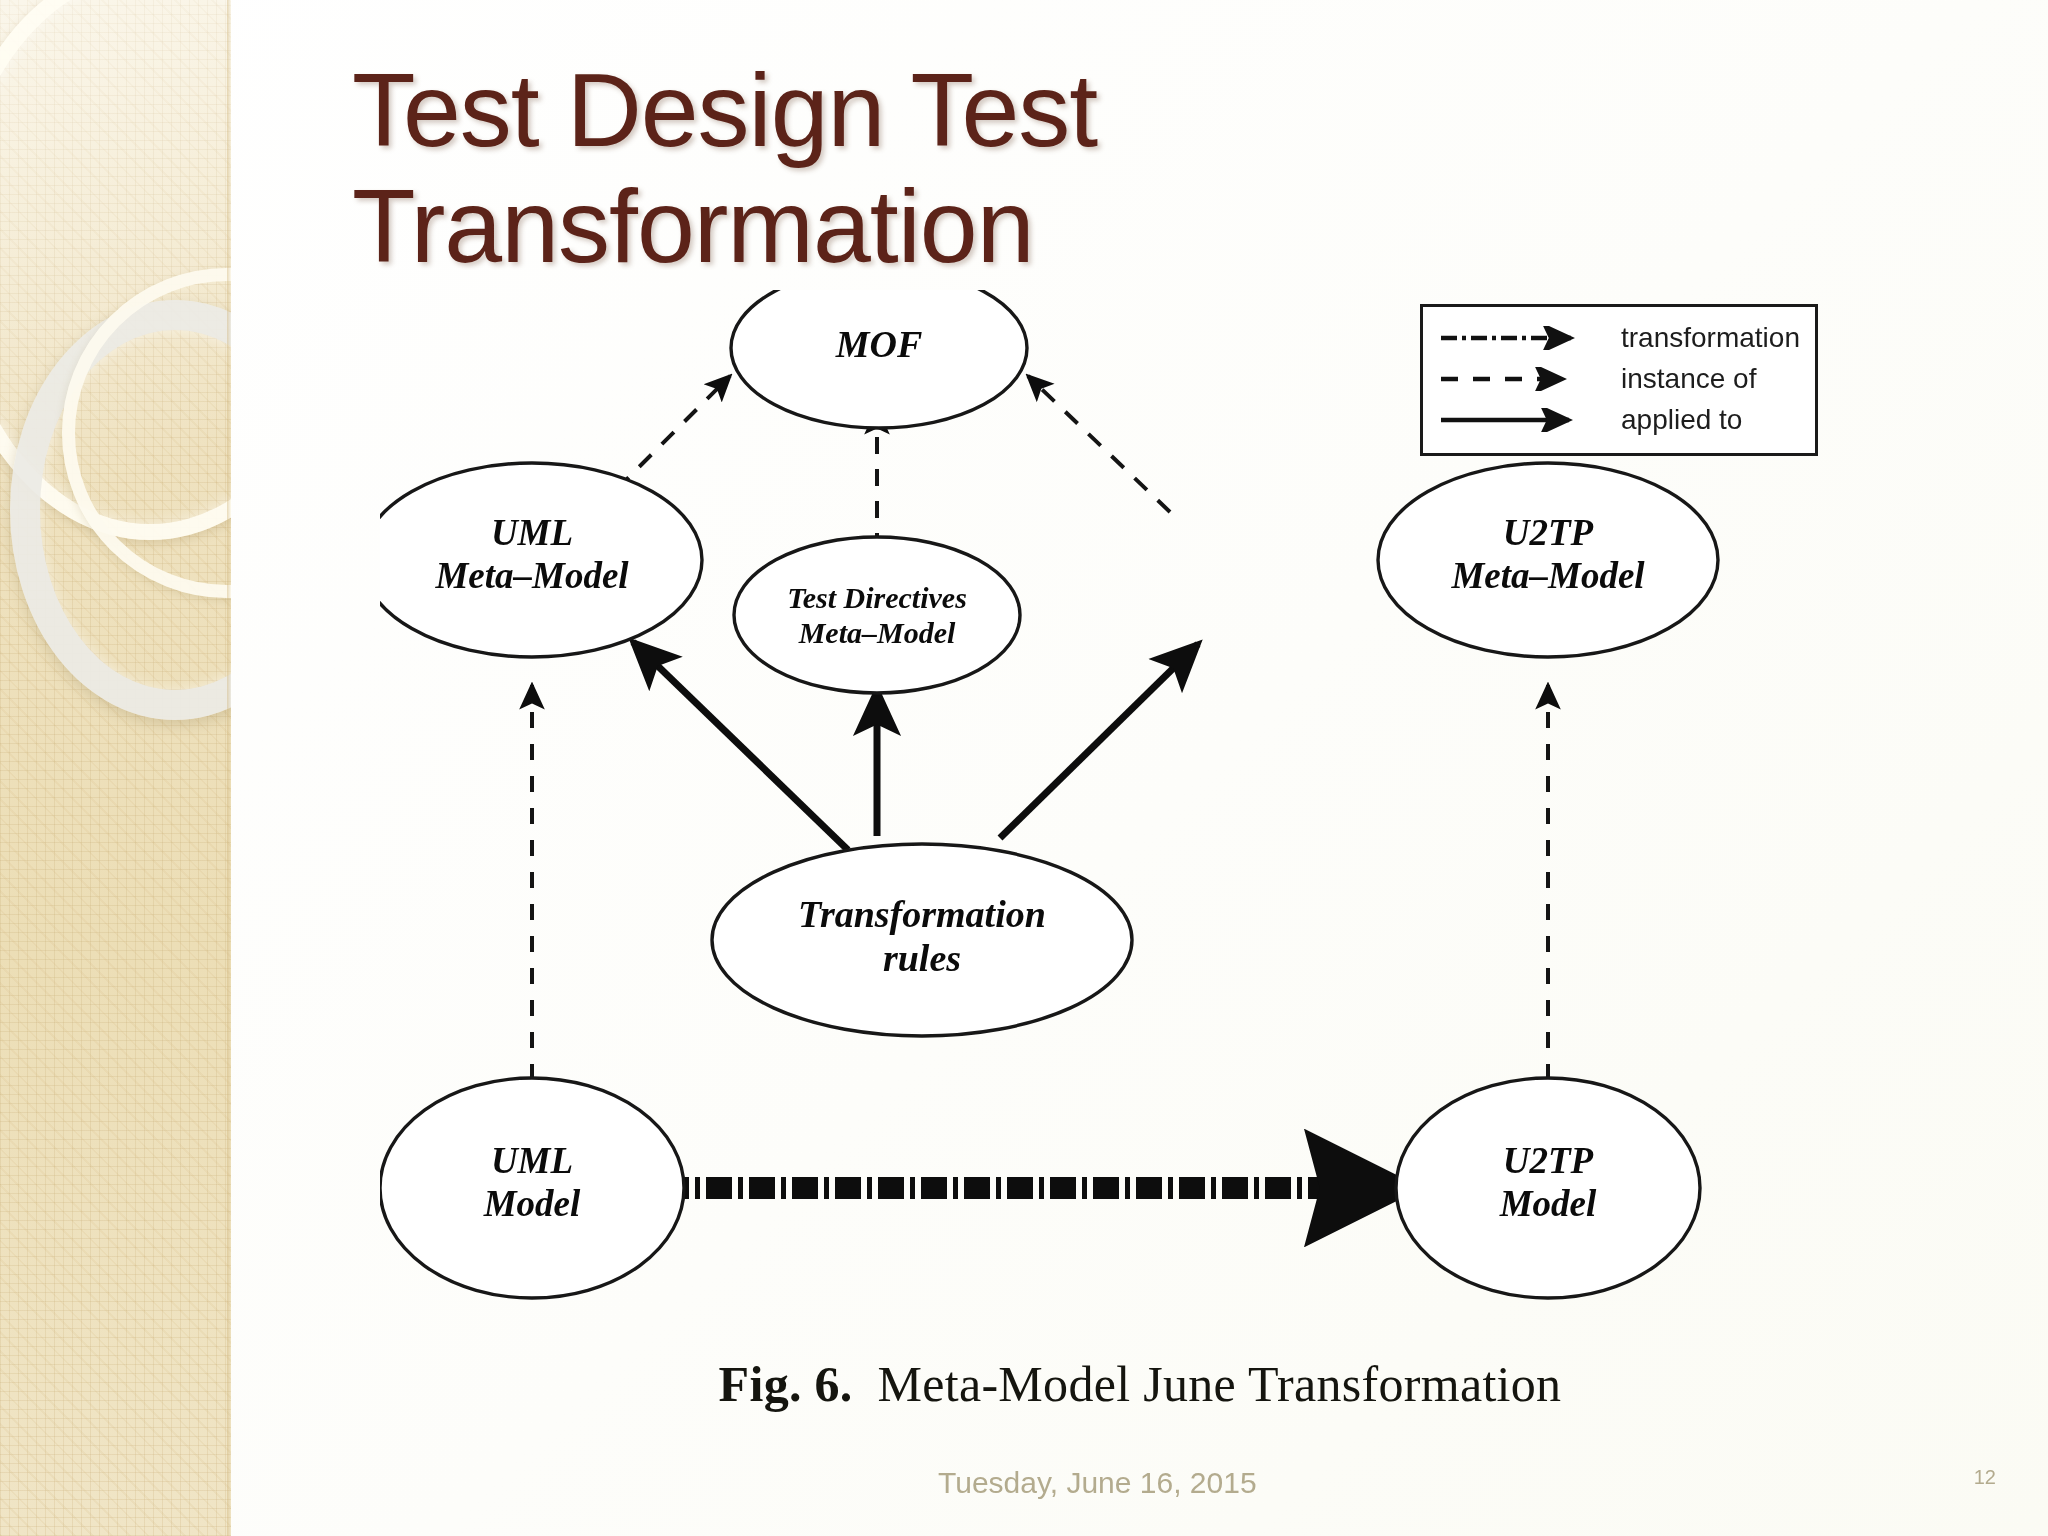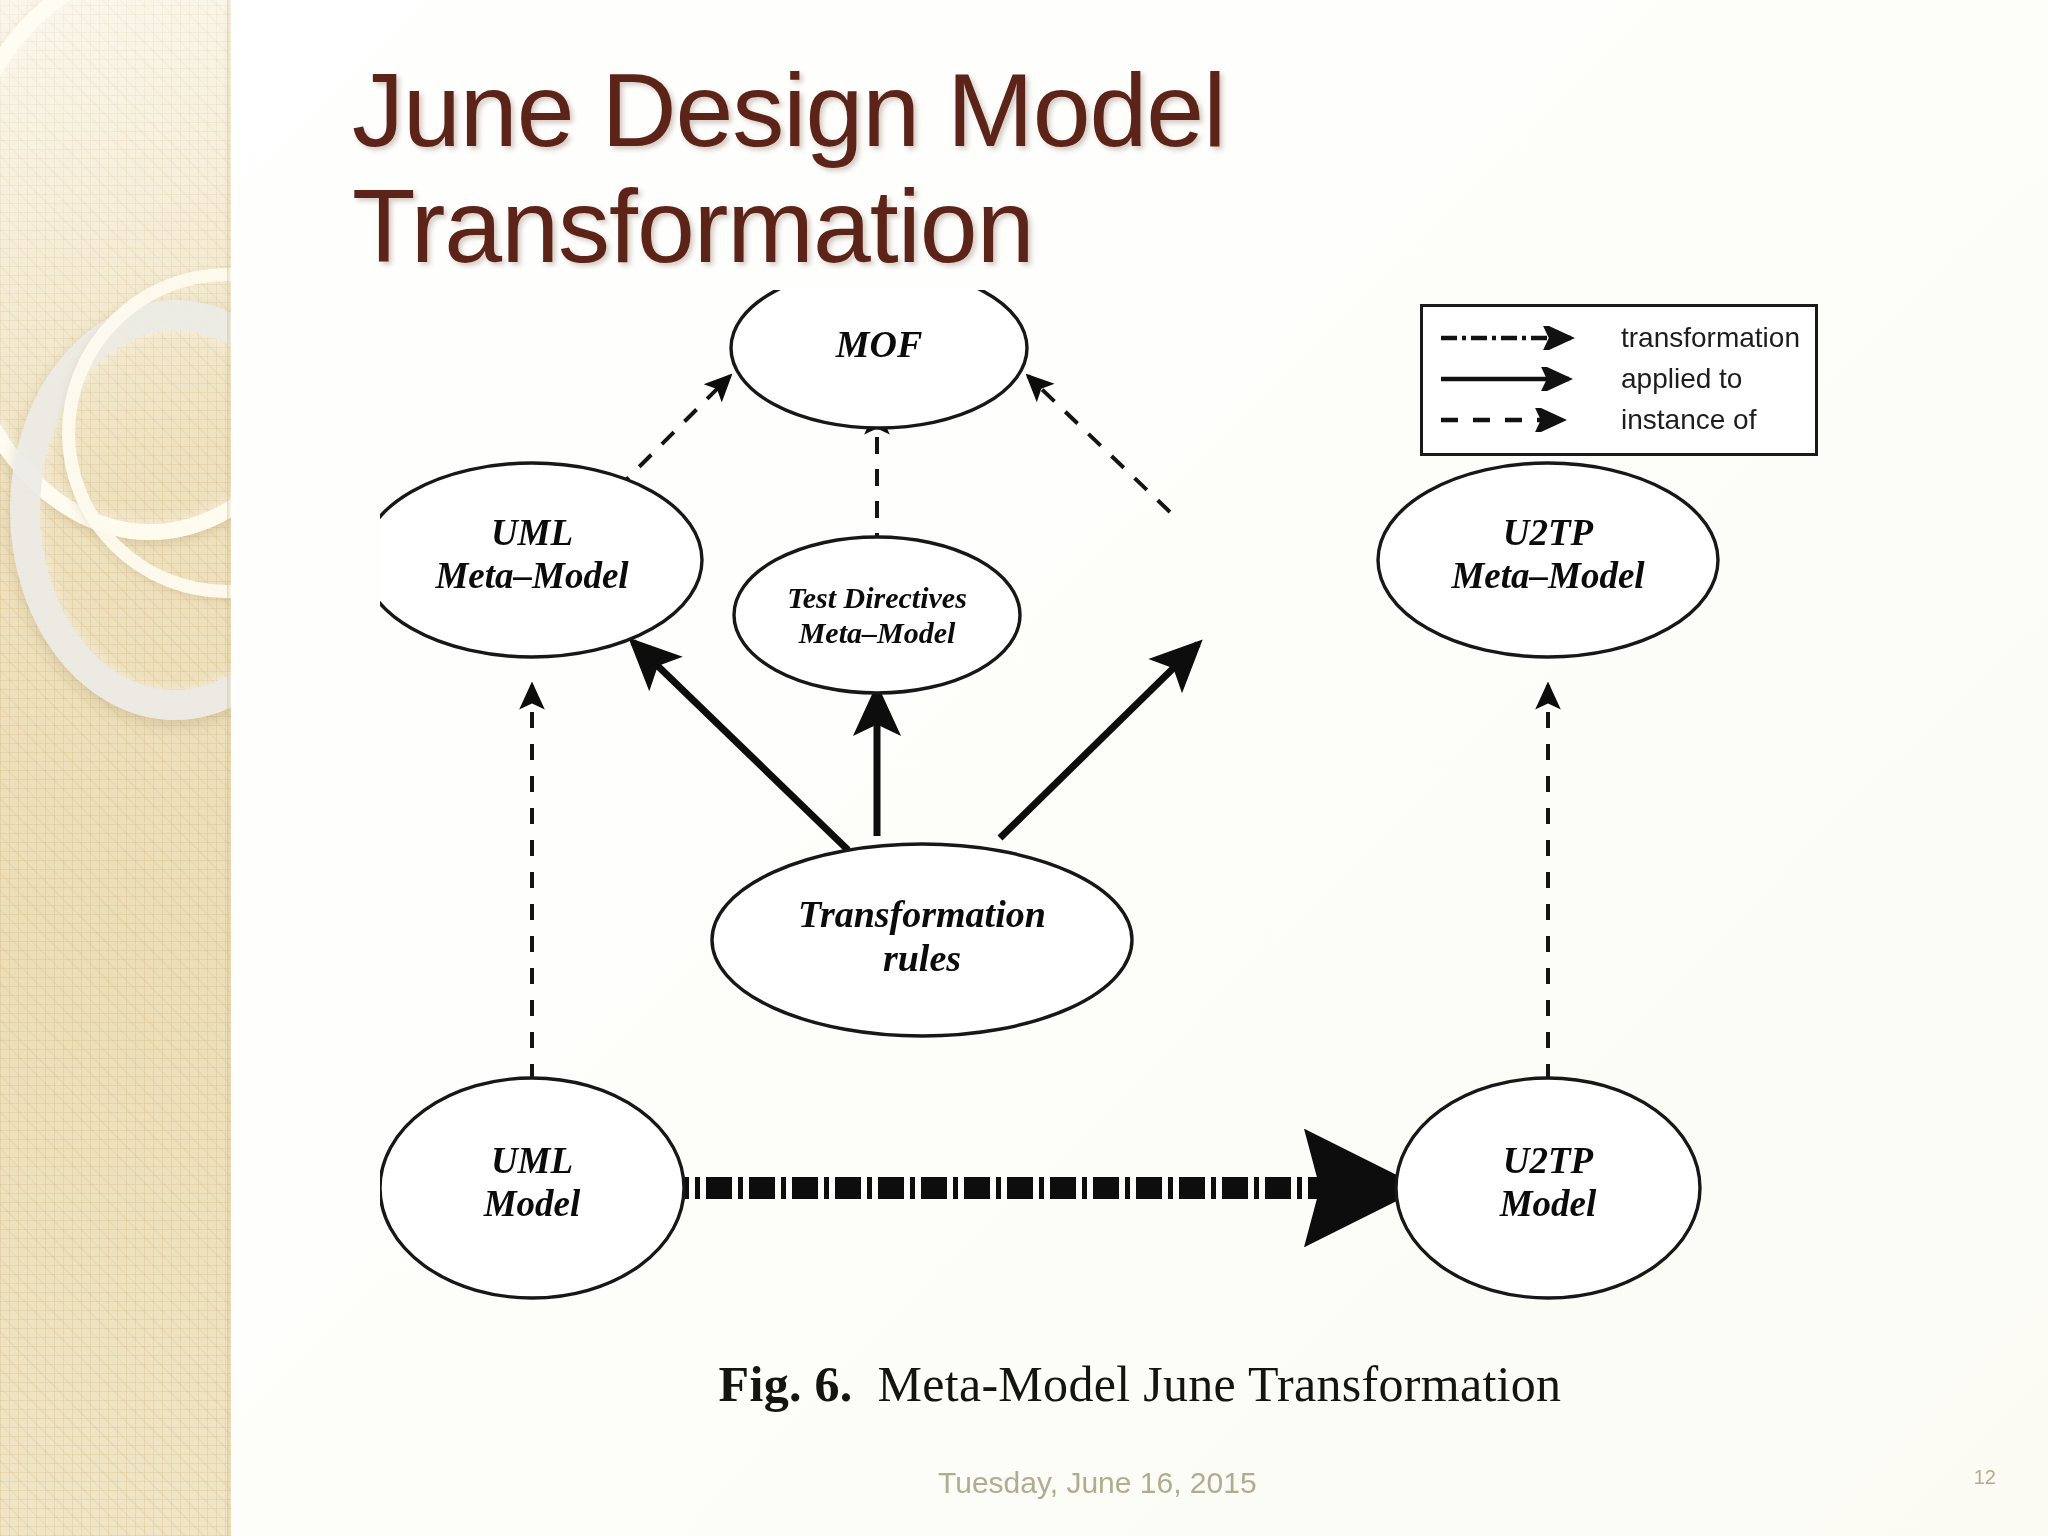--- a/index.html
+++ b/index.html
@@ -174,21 +174,21 @@
   <div id="sidebar">
     <div class="tex"></div>
     <div class="topwash"></div>
     <div id="ringA"></div>
     <div id="ringB"></div>
     <div id="ringC"></div>
     <div class="edge"></div>
   </div>
 
   <div id="titleWrap">
-    <div id="title">June Design Model
+    <div id="title">Test Design Test
 Transformation</div>
   </div>
 
   <div id="figure">
 
     <svg id="figsvg" viewBox="0 0 1520 1030">
       <defs>
         <marker id="arrSolid" viewBox="0 0 12 12" refX="10.5" refY="6" markerWidth="7.5" markerHeight="7.5" orient="auto-start-reverse">
           <path d="M0,0.5 L12,6 L0,11.5 L2.6,6 Z" fill="#0d0d0d"></path>
         </marker>
@@ -274,44 +274,44 @@
           <line x1="4" y1="12" x2="134" y2="12" stroke="#111" stroke-width="4.5" stroke-dasharray="16 5 4 5" marker-end="url(#lgA)"></line>
         </svg>
       </span>
       <span class="legtxt">transformation</span>
     </div>
 
     <div class="legrow">
       <span class="legkey">
         <svg width="168" height="24" viewBox="0 0 168 24">
           <defs>
+            <marker id="lgB" viewBox="0 0 12 12" refX="10.5" refY="6" markerWidth="7.5" markerHeight="7.5" orient="auto-start-reverse">
+              <path d="M0,0.5 L12,6 L0,11.5 L2.6,6 Z" fill="#111"></path>
+            </marker>
+          </defs>
+          <line x1="4" y1="12" x2="126" y2="12" stroke="#111" stroke-width="4.5" stroke-dasharray="17 15" marker-end="url(#lgB)"></line>
+        </svg>
+      </span>
+      <span class="legtxt">instance of</span>
+    </div>
+
+    <div class="legrow">
+      <span class="legkey">
+        <svg width="168" height="24" viewBox="0 0 168 24">
+          <defs>
             <marker id="lgC" viewBox="0 0 12 12" refX="10.5" refY="6" markerWidth="7.5" markerHeight="7.5" orient="auto-start-reverse">
               <path d="M0,0.5 L12,6 L0,11.5 L2.6,6 Z" fill="#111"></path>
             </marker>
           </defs>
           <line x1="4" y1="12" x2="132" y2="12" stroke="#111" stroke-width="4.5" marker-end="url(#lgC)"></line>
         </svg>
       </span>
       <span class="legtxt">applied to</span>
     </div>
 
-    <div class="legrow">
-      <span class="legkey">
-        <svg width="168" height="24" viewBox="0 0 168 24">
-          <defs>
-            <marker id="lgB" viewBox="0 0 12 12" refX="10.5" refY="6" markerWidth="7.5" markerHeight="7.5" orient="auto-start-reverse">
-              <path d="M0,0.5 L12,6 L0,11.5 L2.6,6 Z" fill="#111"></path>
-            </marker>
-          </defs>
-          <line x1="4" y1="12" x2="126" y2="12" stroke="#111" stroke-width="4.5" stroke-dasharray="17 15" marker-end="url(#lgB)"></line>
-        </svg>
-      </span>
-      <span class="legtxt">instance of</span>
-    </div>
-
   </div>
 
   <div id="caption">
     <span class="figno">Fig. 6.</span>
     <span class="captxt">Meta-Model June Transformation</span>
   </div>
 
   <div id="footerDate">Tuesday, June 16, 2015</div>
   <div id="footerPage">12</div>
 

